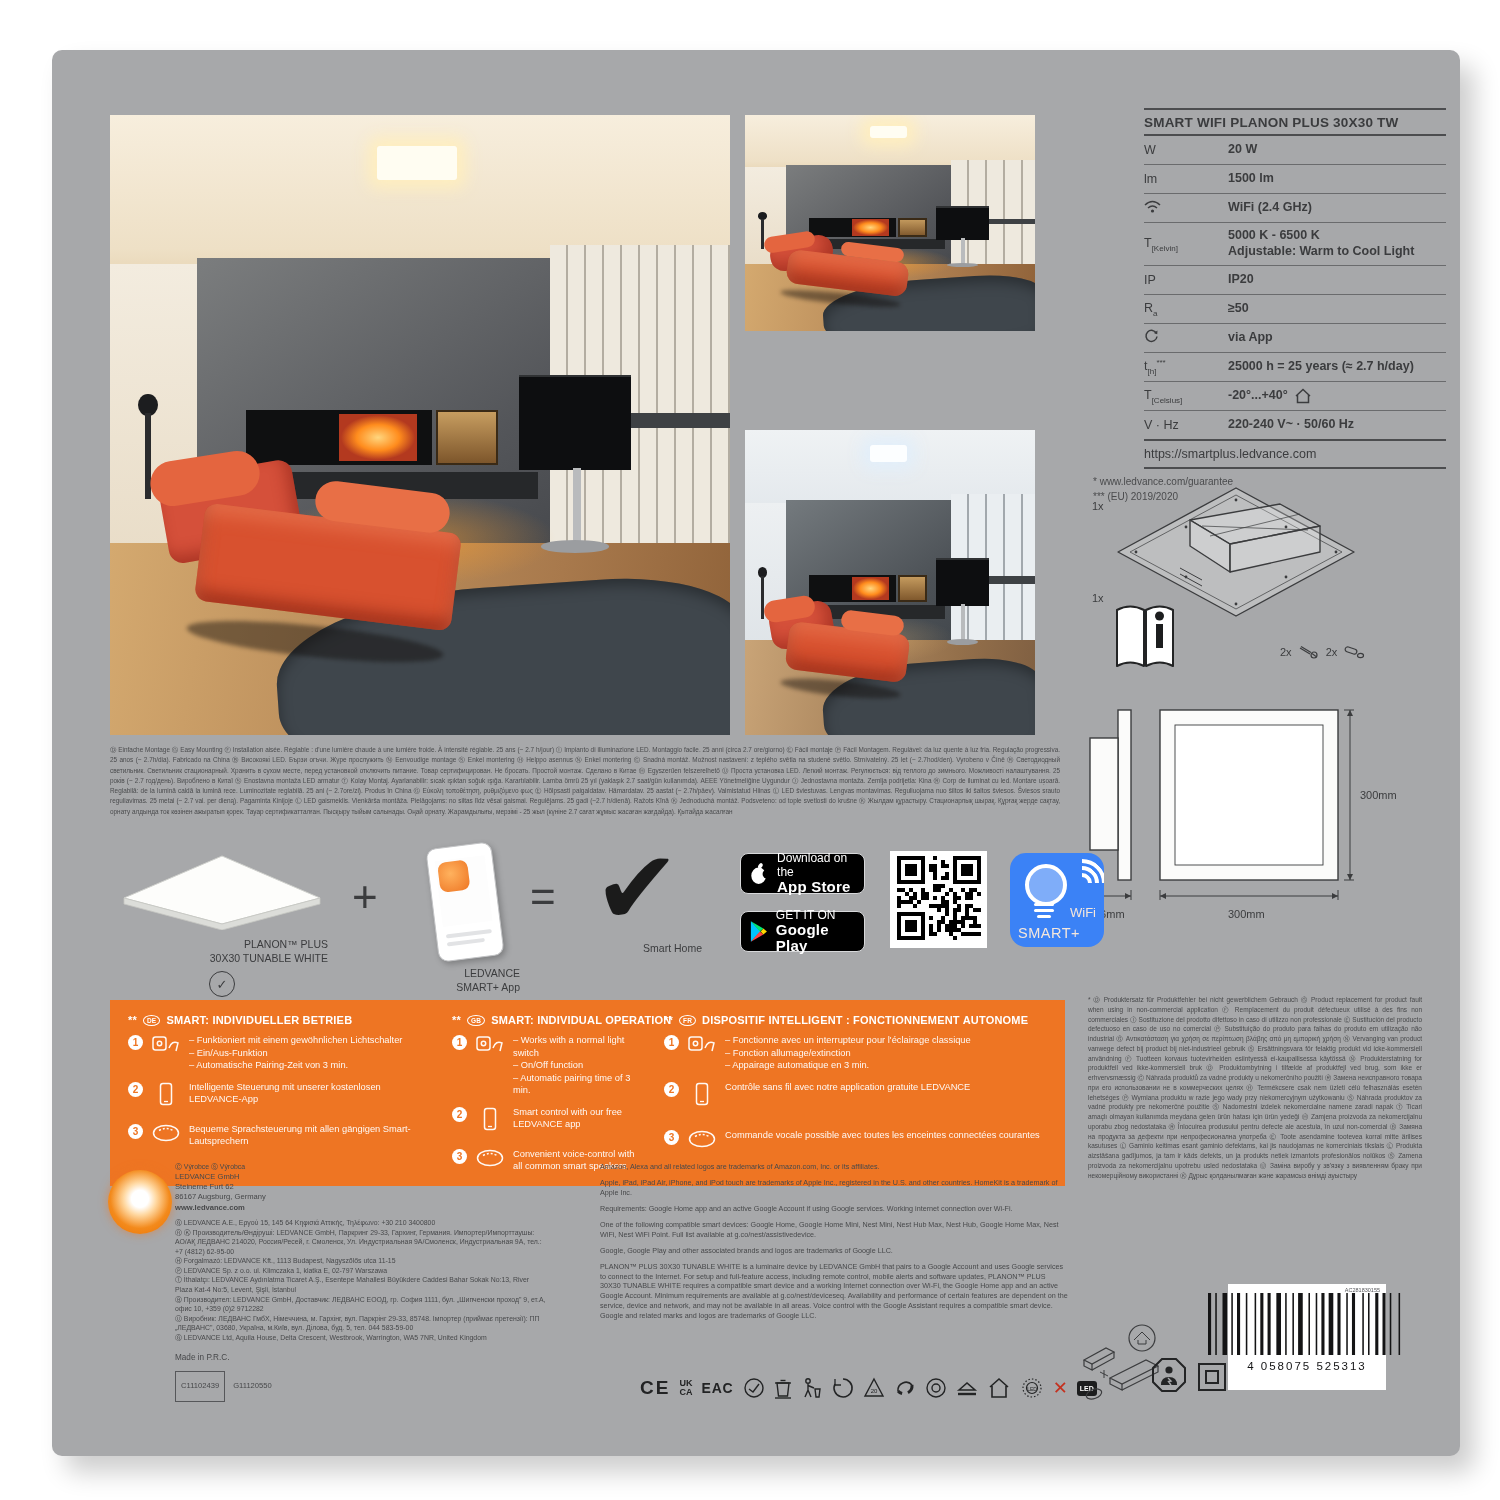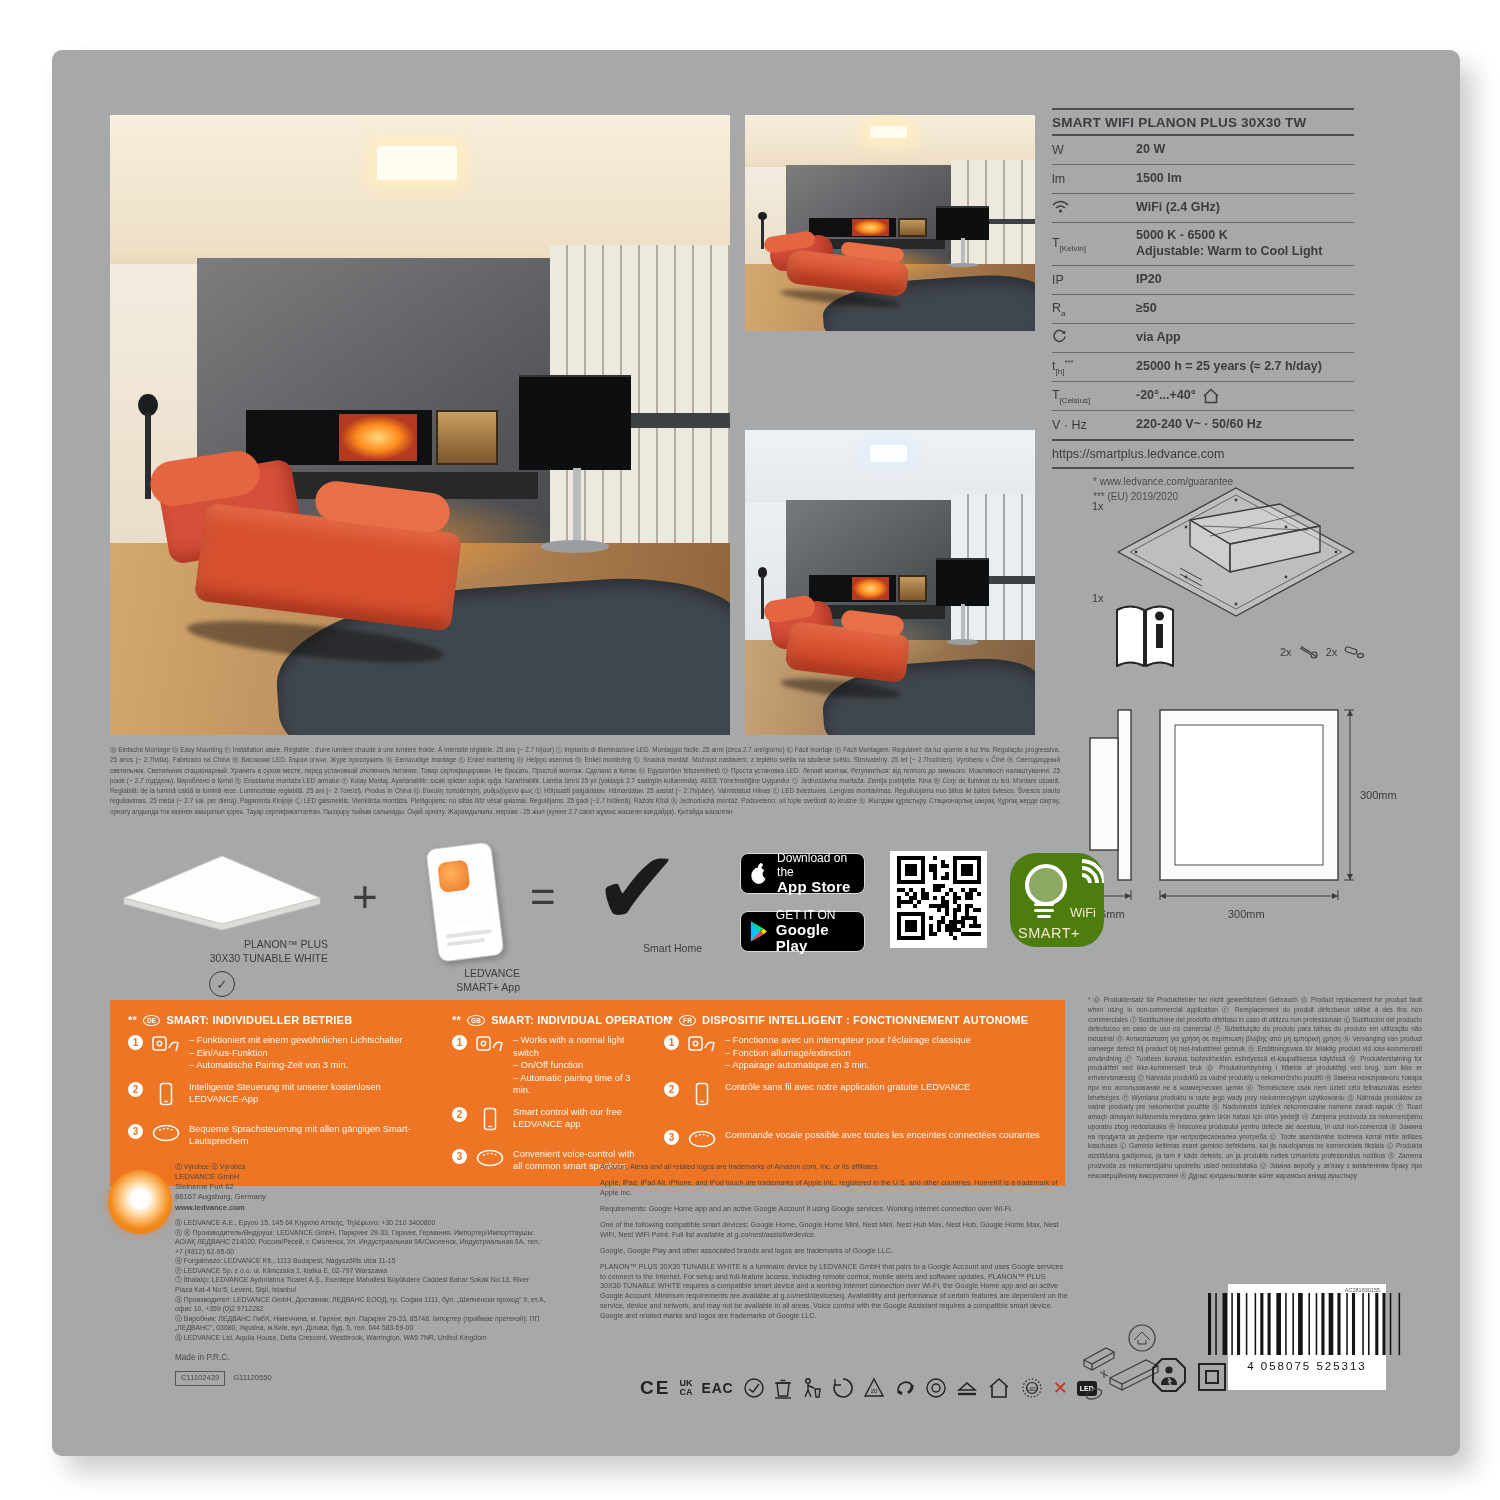--- a/index.html
+++ b/index.html
@@ -51,21 +51,21 @@
           border-radius:45% 30% 20% 40%;transform:rotate(-4deg);
           box-shadow:inset 0 6px 14px rgba(0,0,0,.35);}
   .sc-couch{position:absolute;left:6%;top:55%;width:52%;height:36%;}
   .c-back{position:absolute;left:5%;top:6%;width:42%;height:38%;background:#d5503a;border-radius:14px;transform:rotate(-10deg);box-shadow:inset -6px -8px 16px rgba(120,20,10,.45);}
   .c-roll{position:absolute;left:1%;top:0;width:34%;height:20%;background:#e4653f;border-radius:999px;transform:rotate(-9deg);}
   .c-seat{position:absolute;left:16%;top:28%;width:80%;height:44%;background:#d8512f;border-radius:12px;transform:rotate(7deg);box-shadow:inset 0 10px 18px rgba(255,160,120,.35), inset 0 -10px 16px rgba(110,20,10,.5);}
   .c-roll2{position:absolute;left:52%;top:14%;width:42%;height:18%;background:#e86f46;border-radius:999px;transform:rotate(7deg);}
   .c-shadow{position:absolute;left:12%;top:76%;width:80%;height:14%;background:rgba(15,10,8,.45);border-radius:50%;transform:rotate(6deg);filter:blur(2px);}
 
   
-  .spec{left:1000px;top:58px;width:302px;font-size:12.5px;}
+  .spec{left:1092px;top:58px;width:302px;font-size:12.5px;}
   .spec .t-title{font-weight:bold;font-size:13.5px;border-top:2px solid #4c4d4f;border-bottom:2px solid #4c4d4f;
         padding:5px 0 4px 0;letter-spacing:.2px;}
   .srow{display:flex;border-bottom:1px solid #6a6b6d;align-items:center;min-height:24px;padding:2px 0;}
   .srow.thick{border-bottom:2px solid #4c4d4f;}
   .scell-l{width:84px;flex:none;}
   .scell-v{font-weight:bold;line-height:1.25;}
   .sub{font-size:8px;vertical-align:sub;}
   .sup{font-size:8px;vertical-align:super;}
   .urlrow{border-bottom:2px solid #4c4d4f;padding:6px 0;font-weight:normal;}
   .footnotes{left:1041px;top:424px;font-size:10px;line-height:1.5;color:#4a4b4d;}
@@ -87,21 +87,21 @@
   .phone .pscreen{position:absolute;left:7px;right:7px;top:12px;height:66px;background:#fdfdfd;}
   .phone .papp{position:absolute;left:9px;top:14px;width:30px;height:30px;border-radius:8px;
          background:radial-gradient(circle at 40% 40%,#ffb25e,#ee7523);}
   .phone .pline{position:absolute;left:9px;right:9px;height:4px;background:#e2e3e5;border-radius:2px;}
   .checkmark{font-size:104px;color:#1b1b1b;line-height:1;font-weight:bold;}
   .badge{width:125px;height:41px;background:#000;border:1px solid #d7d8da;border-radius:8px;
          color:#fff;display:flex;align-items:center;padding:0 9px;box-sizing:border-box;gap:8px;}
   .badge .b-small{font-size:12px;line-height:1.1;}
   .badge .b-big{font-size:15px;font-weight:bold;line-height:1.05;letter-spacing:.2px;}
   .qrbox{width:97px;height:97px;background:#fff;display:flex;align-items:center;justify-content:center;}
-  .splogo{width:94px;height:94px;border-radius:26px;background:#4d7c0f;position:relative;overflow:hidden;}
+  .splogo{width:94px;height:94px;border-radius:16px;background:#3b82f6;position:relative;overflow:hidden;}
   .splogo .bulb{position:absolute;left:15px;top:11px;width:34px;height:34px;border-radius:50%;
         border:4px solid #fff;background:rgba(255,255,255,.35);}
   .splogo .bbar{position:absolute;left:24px;width:20px;height:3px;background:#fff;border-radius:2px;}
   .splogo .arc{position:absolute;border:4px solid transparent;border-top-color:#fff;border-radius:50%;transform:rotate(45deg);}
   .splogo .sptxt1{position:absolute;right:8px;top:52px;font-size:13px;color:rgba(255,236,218,.95);}
   .splogo .sptxt2{position:absolute;left:8px;bottom:6px;font-size:14.5px;color:rgba(255,236,218,.95);letter-spacing:.5px;}
 
   
   .obox{left:58px;top:950px;width:955px;height:186px;background:#ee7523;color:#fff;
         display:flex;padding:14px 18px;box-sizing:border-box;gap:26px;}
@@ -116,21 +116,21 @@
 
   
   .branddot{left:56px;top:1120px;width:64px;height:64px;border-radius:50%;
      background:radial-gradient(circle at 50% 45%,#ffffff 0 18%,#ffd9a3 34%,#f38a1c 62%,#e96f00 100%);
      box-shadow:0 0 10px rgba(238,117,35,.55);}
   .address{left:123px;top:1112px;width:372px;font-size:6.9px;line-height:1.38;color:#47484a;}
   .address .bold{font-weight:bold;}
   .address .lead{font-size:7.6px;}
   .madein{margin-top:10px;font-size:8.2px;}
   .codes{margin-top:8px;font-size:7.6px;display:flex;gap:8px;align-items:center;}
-  .codebox{border:1px solid #56575a;padding:1px 5px;}
+  .codebox{border:1px solid #56575a;padding:9px 5px;}
   .tmblock{left:548px;top:1112px;width:468px;font-size:7.2px;line-height:1.38;color:#47484a;}
   .tmblock p{margin:0 0 6px 0;}
   .guarantee{left:1036px;top:945px;width:334px;font-size:6.5px;line-height:1.5;color:#47484a;text-align:justify;}
 
   
   .certs{left:588px;top:1326px;display:flex;align-items:center;gap:9px;color:#222324;}
   .ce{font-size:19px;font-weight:bold;letter-spacing:2px;}
   .ukca{font-size:9px;font-weight:bold;line-height:1;text-align:center;}
   .eac{font-size:14px;font-weight:bold;letter-spacing:1px;}
   .ledbox{background:#1c1d1e;color:#fff;font-size:7px;font-weight:bold;border-radius:3px;padding:4px 3px;}

